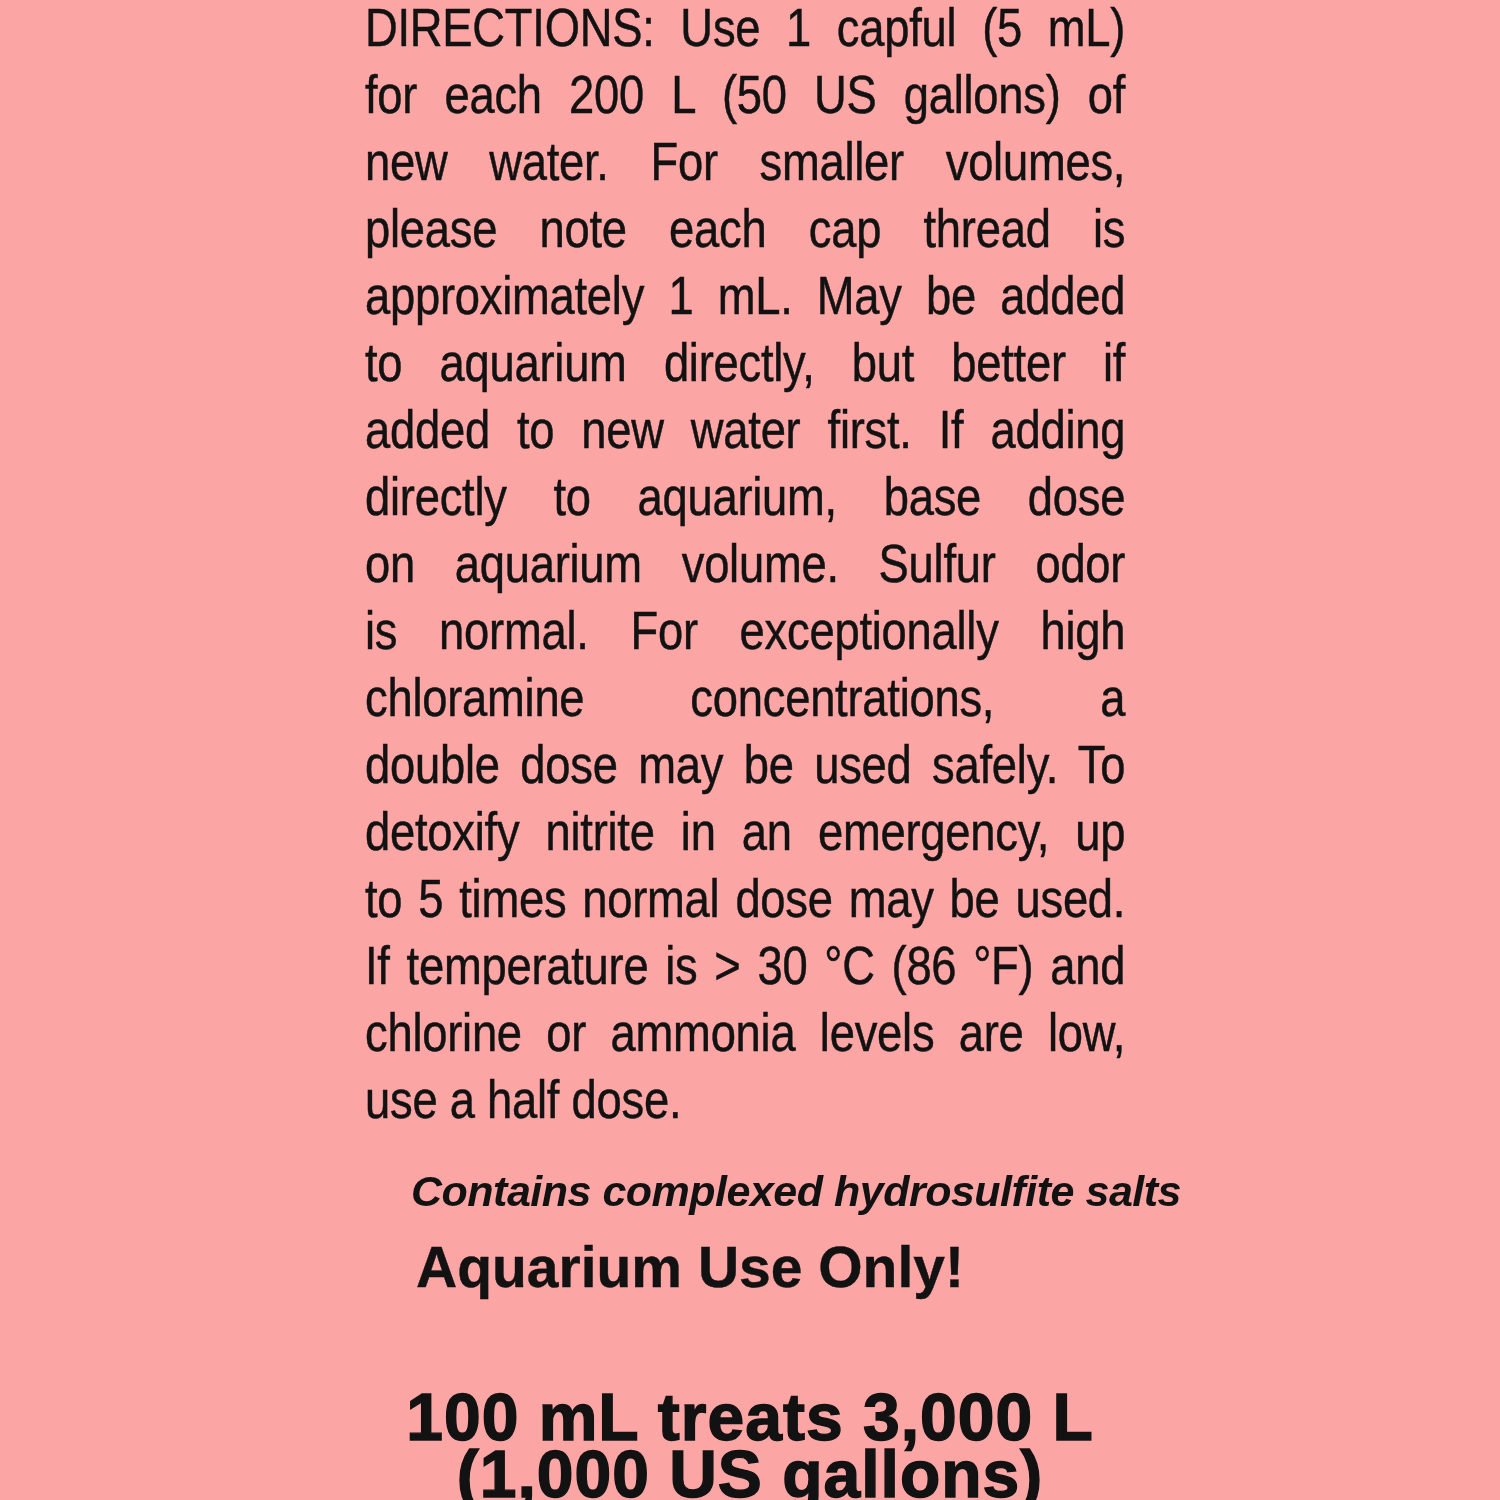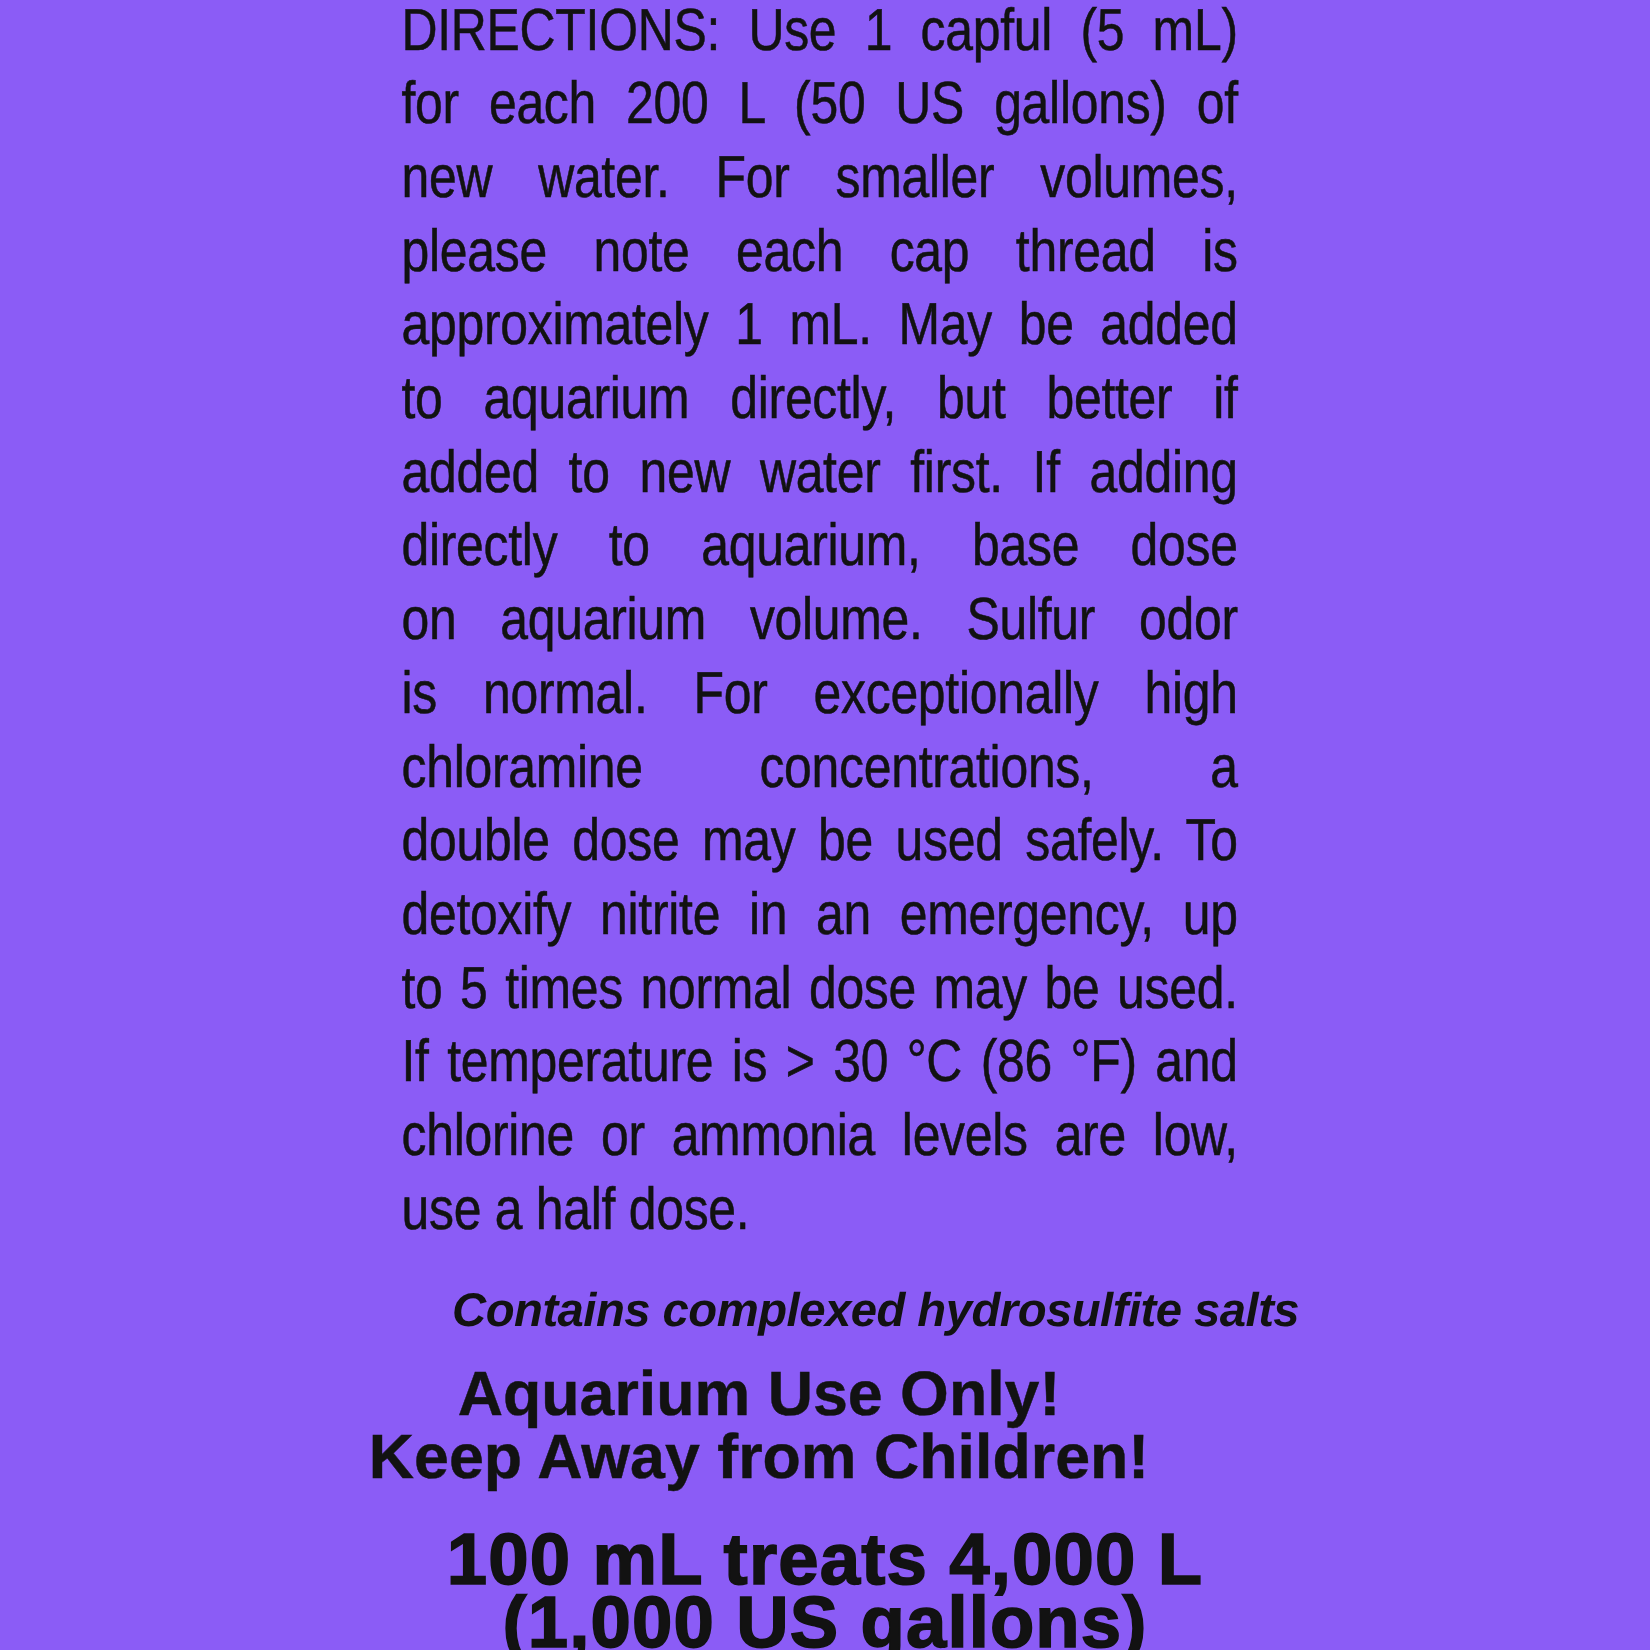--- a/index.html
+++ b/index.html
@@ -4,21 +4,21 @@
 <style>
   html, body {
     margin: 0;
     padding: 0;
     background: #ffffff;
   }
   .page {
     position: relative;
     width: 1500px;
     height: 1500px;
-    background: #8b5cf6;
+    background: #fca5a5;
     overflow: hidden;
     font-family: "Liberation Sans", sans-serif;
     color: #121212;
   }
   
   .directions {
     position: absolute;
     left: 365px;
     top: -6px;
     width: 905px;
@@ -96,21 +96,20 @@
     <div class="line">to 5 times normal dose may be used.</div>
     <div class="line">If temperature is &gt; 30 °C (86 °F) and</div>
     <div class="line">chlorine or ammonia levels are low,</div>
     <div class="line last">use a half dose.</div>
   </div>
 
   <div class="contains-note">Contains complexed hydrosulfite salts</div>
 
   <div class="warnings">
     <div>Aquarium Use Only!</div>
-    <div>Keep Away from Children!</div>
   </div>
 
   <div class="treats">
-    <div>100 mL treats 4,000 L</div>
+    <div>100 mL treats 3,000 L</div>
     <div>(1,000 US gallons)</div>
   </div>
 
 </div>
 
 </body></html>

